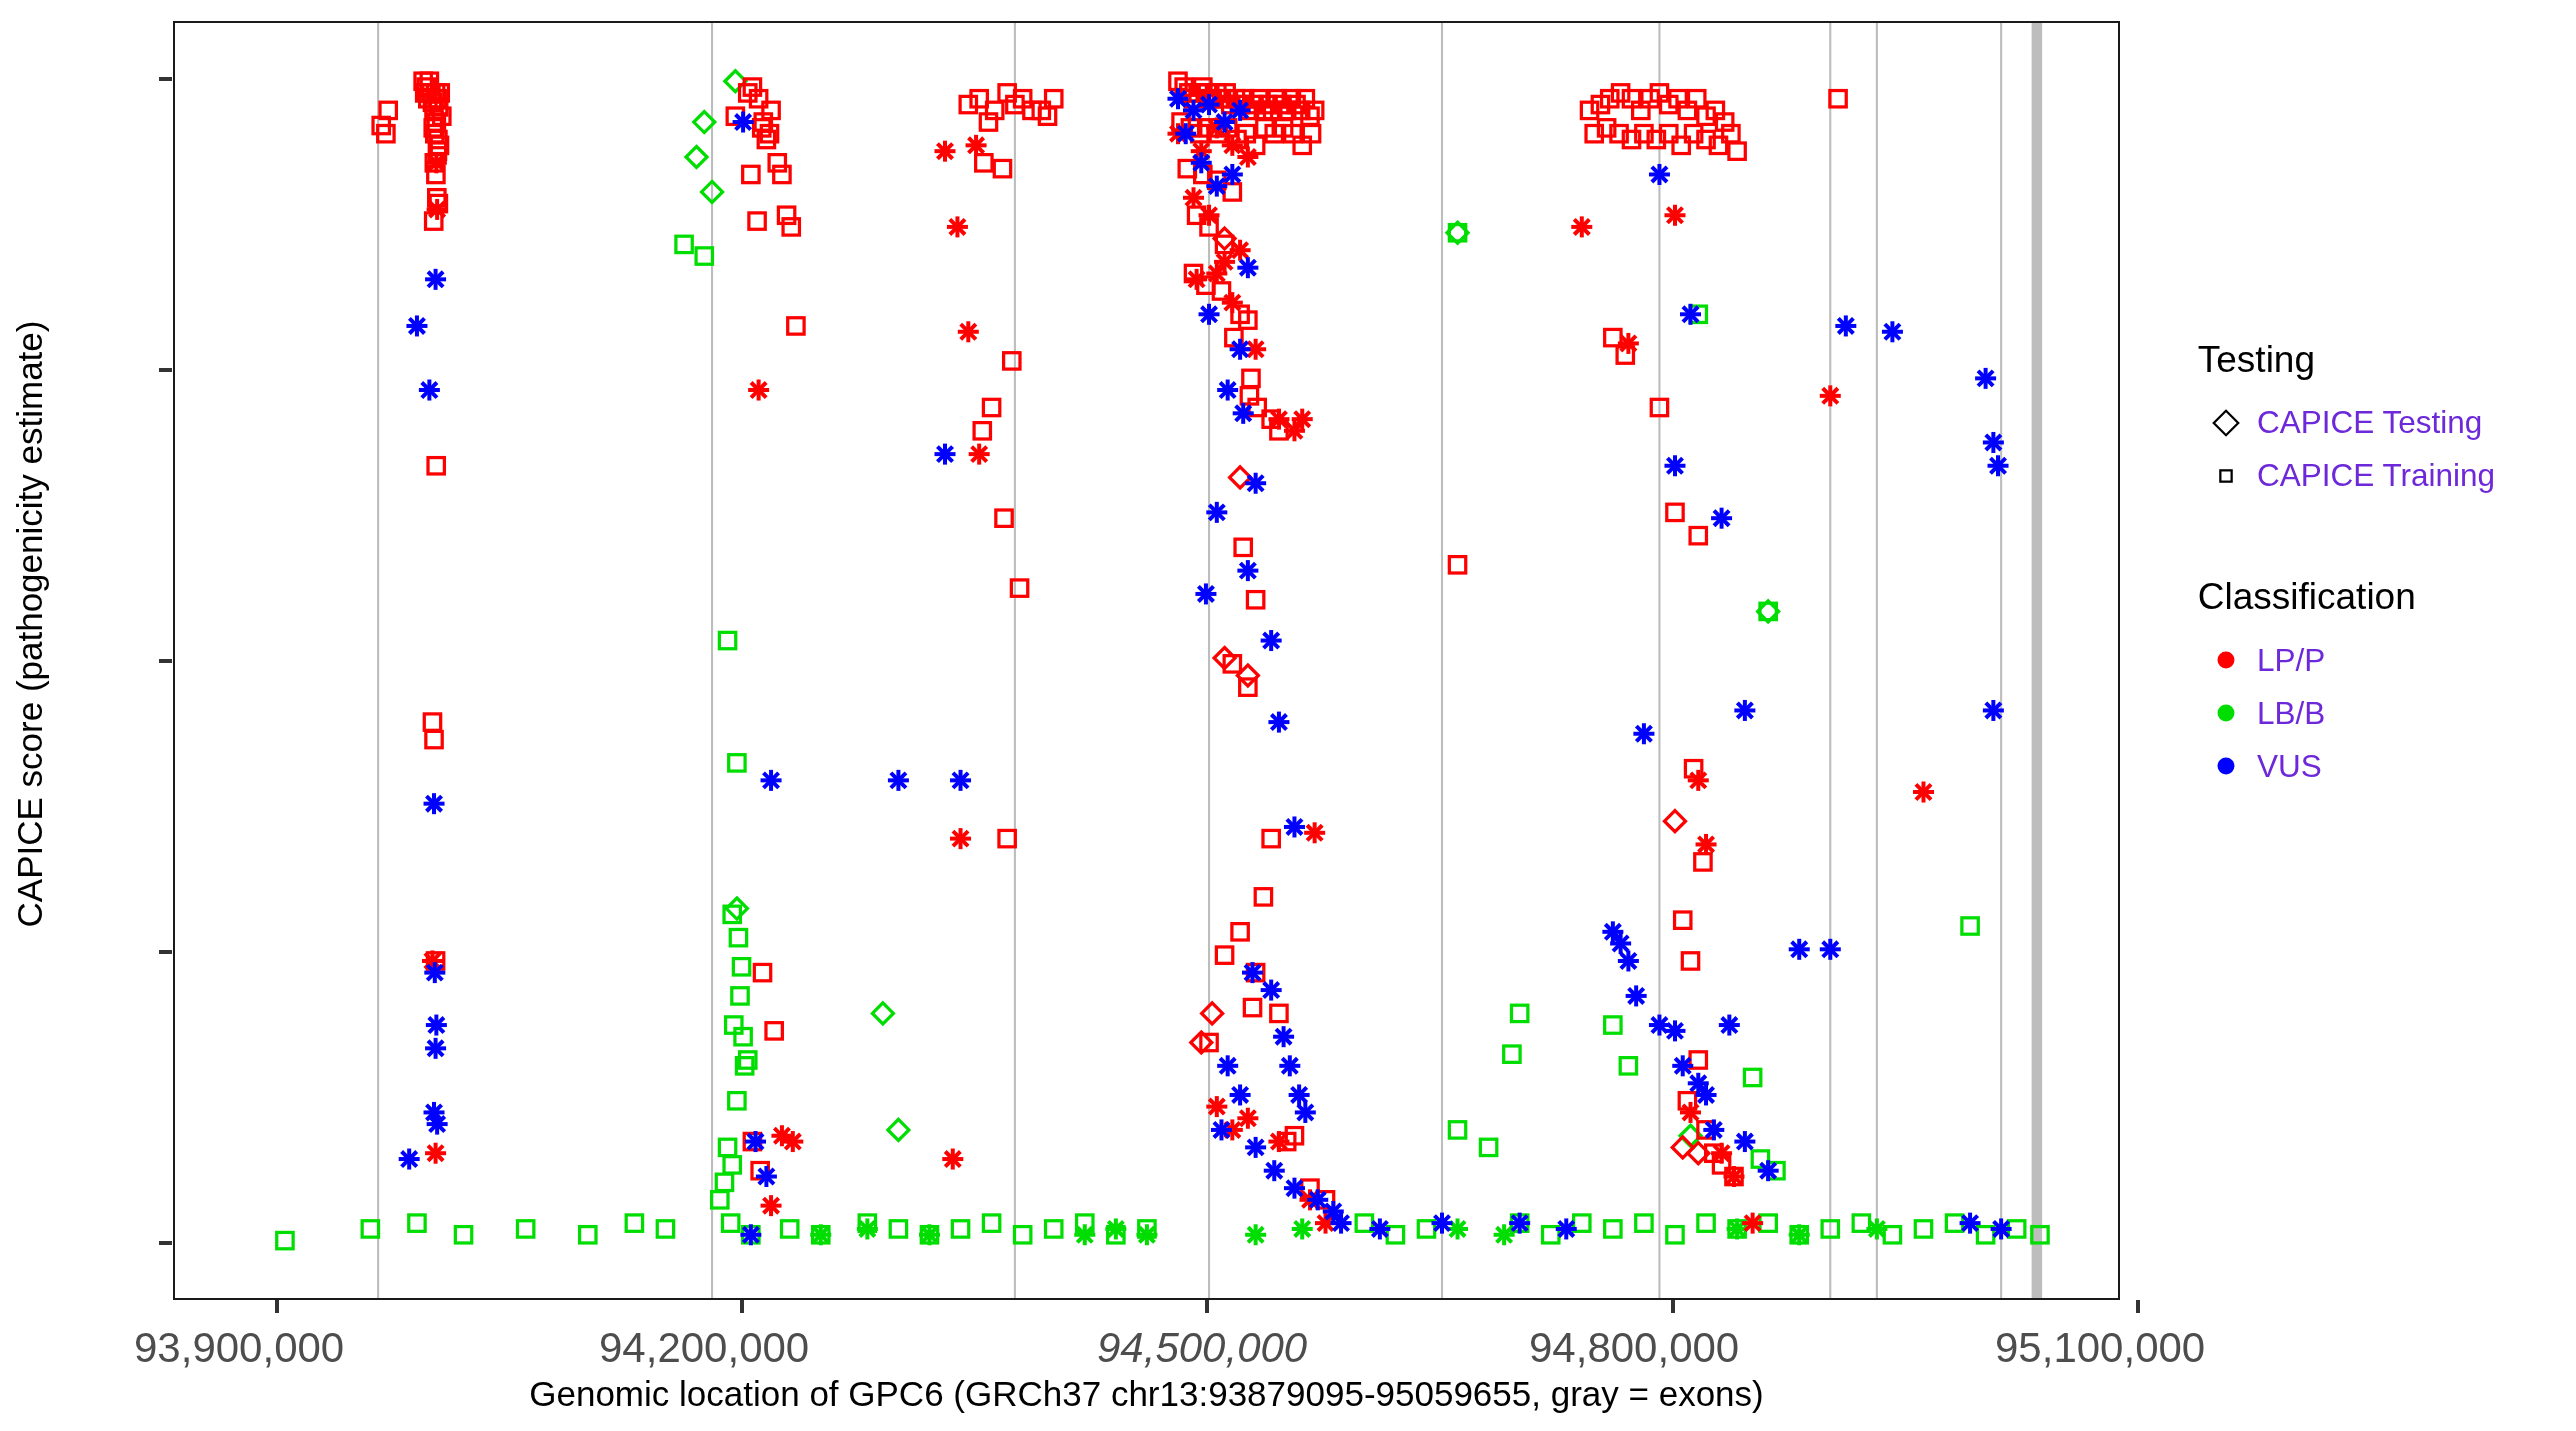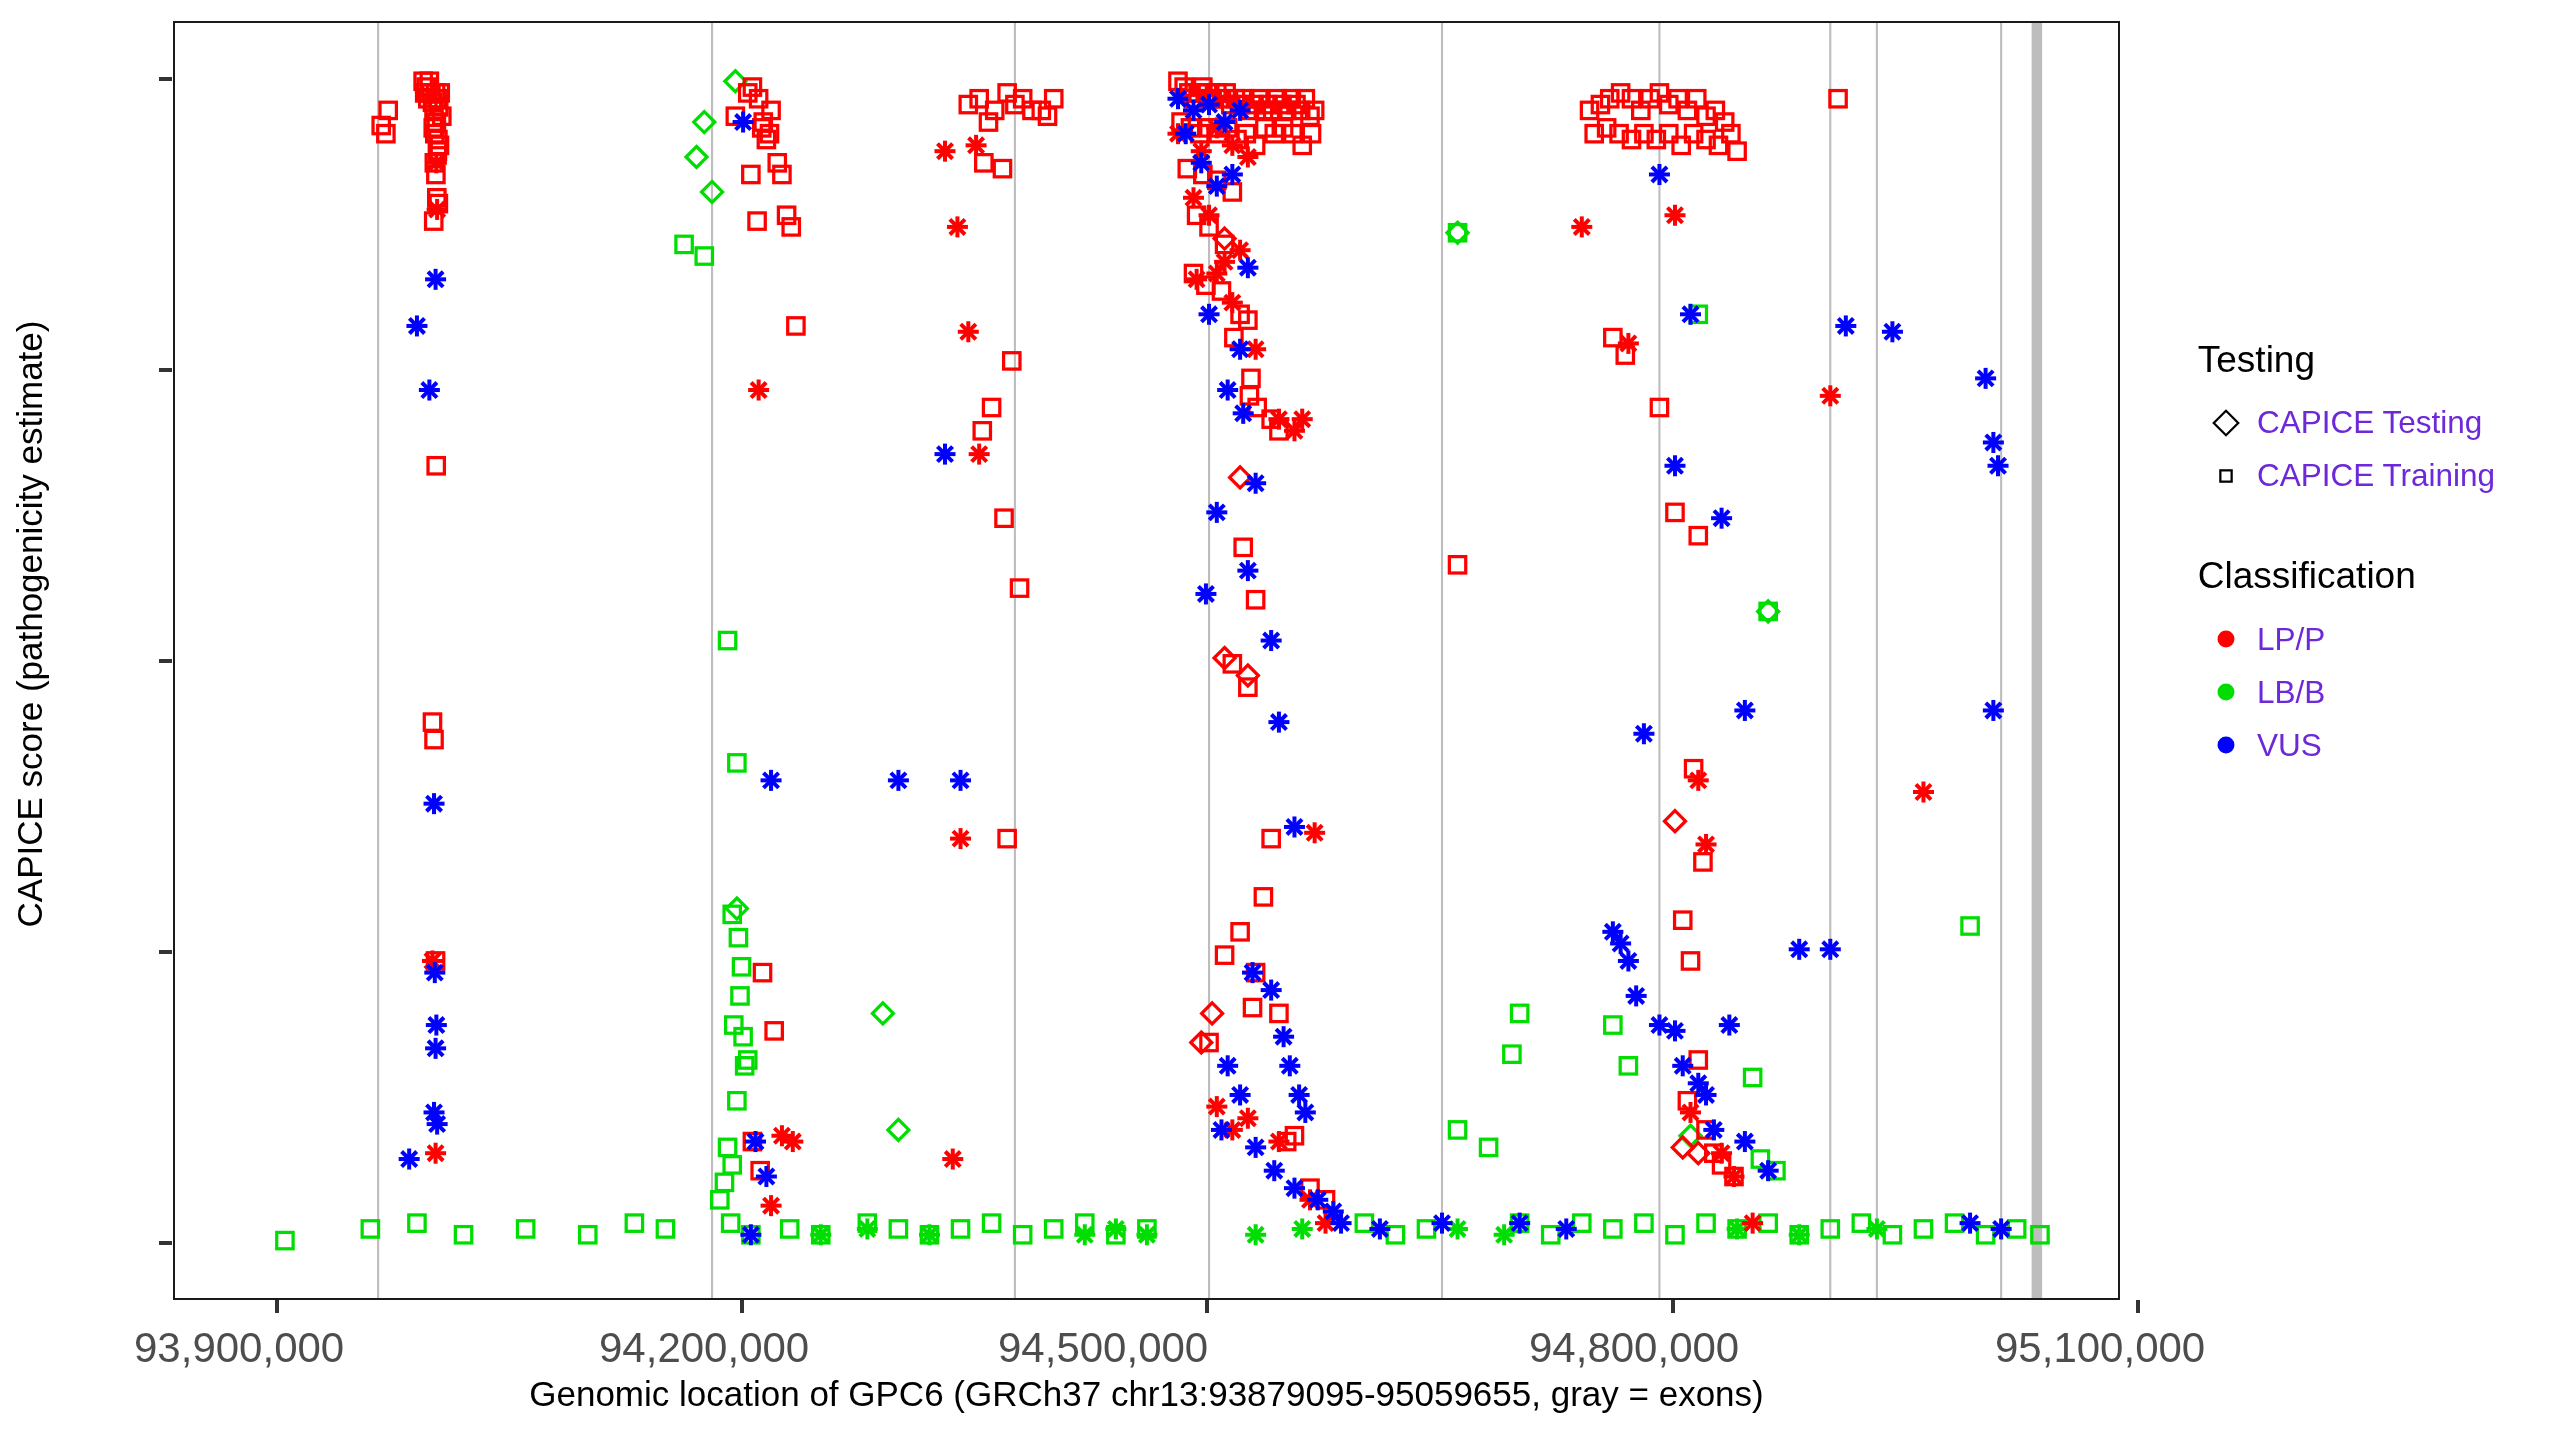--- a/index.html
+++ b/index.html
@@ -1250,21 +1250,21 @@
           <line x1="1465.0533333333335" y1="1254.78" x2="1449.2133333333334" y2="1270.6200000000001"></line>
         </g>
       </svg>
   </div>
 
   <div class="xtick-mark" style="left:275px;"></div>
   <div class="xtick-label" style="left:277px;">93,900,000</div>
   <div class="xtick-mark" style="left:740px;"></div>
   <div class="xtick-label" style="left:742px;">94,200,000</div>
   <div class="xtick-mark" style="left:1205px;"></div>
-  <div class="xtick-label" style="left:1141px;">94,500,000</div>
+  <div class="xtick-label" style="left:1240px;font-style:italic;">94,500,000</div>
   <div class="xtick-mark" style="left:1671px;"></div>
   <div class="xtick-label" style="left:1672px;">94,800,000</div>
   <div class="xtick-mark" style="left:2136px;"></div>
   <div class="xtick-label" style="left:2138px;">95,100,000</div>
 
   <div id="xlab">Genomic location of GPC6 (GRCh37 chr13:93879095-95059655, gray = exons)</div>
 
   <div id="legend">
 
     <div class="legend-title">Testing</div>
@@ -1283,21 +1283,21 @@
         <svg width="32" height="32" viewBox="0 0 34 34">
             <rect x="11" y="11" width="12" height="12" fill="none" stroke="#000" stroke-width="2.4"></rect>
           </svg>
       </span>
       <span class="legend-text">CAPICE Training</span>
     </div>
 
 
     <div class="legend-gap"></div>
 
-    <div class="legend-title" style="">Classification</div>
+    <div class="legend-title" style="margin-top:21px;">Classification</div>
 
     <div class="legend-row">
       <span class="legend-key">
         <svg width="32" height="32" viewBox="0 0 34 34">
             <circle cx="17" cy="17" r="9" fill="#fe0000"></circle>
           </svg>
       </span>
       <span class="legend-text">LP/P</span>
     </div>
 

